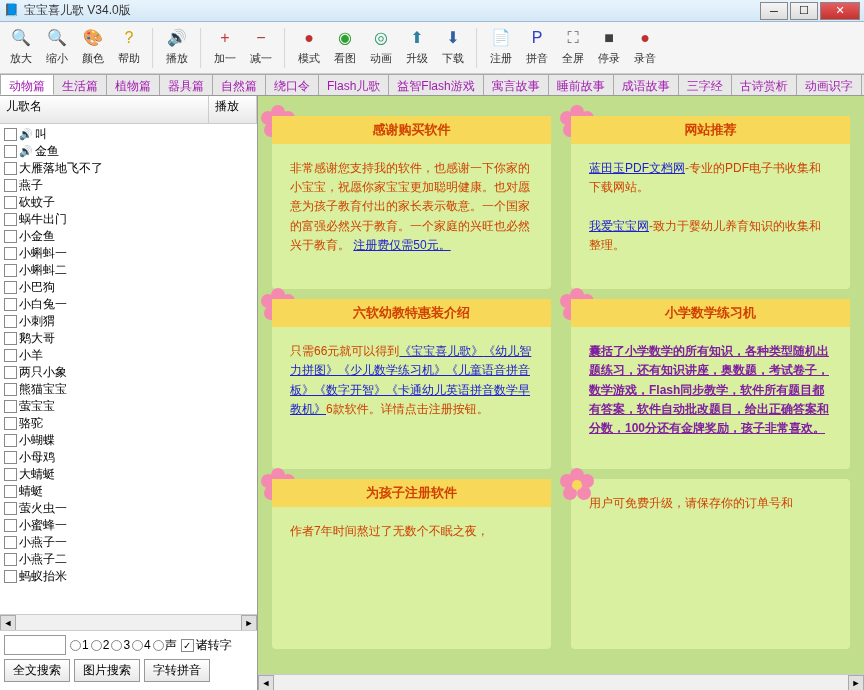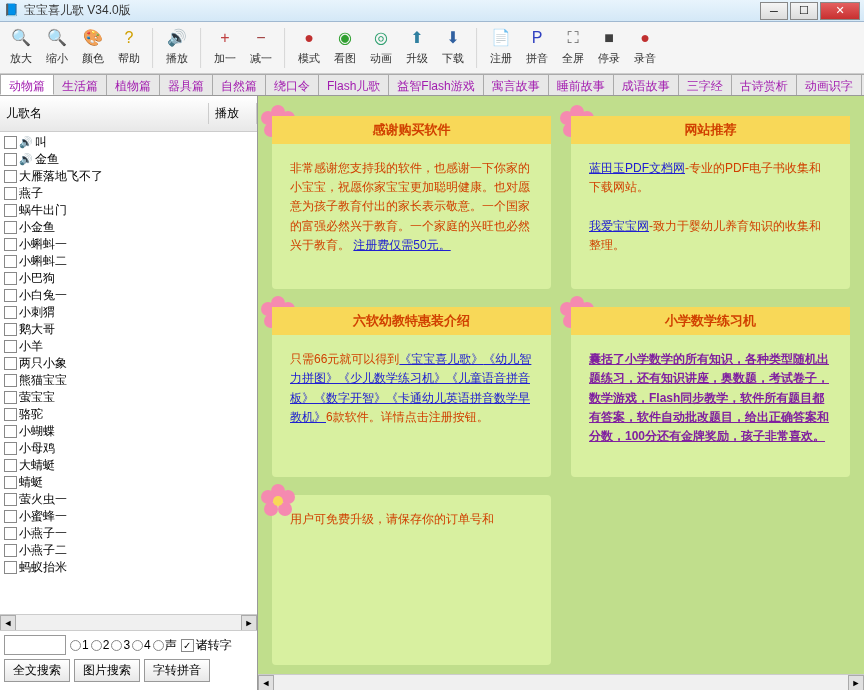--- a/index.html
+++ b/index.html
@@ -17,42 +17,42 @@
 .tool-icon { width: 22px; height: 22px; display: flex; align-items: center; justify-content: center; font-size: 16px; }
 .tool-label { font-size: 11px; color: #333; margin-top: 2px; }
 .tool-sep { width: 2px; height: 40px; background: linear-gradient(to right, #ccc, #fff); margin: 0 4px; }
 
 .tabbar { height: 22px; background: #f0f0f0; display: flex; border-bottom: 1px solid #999; overflow: hidden; }
 .tab { padding: 3px 8px; border: 1px solid #aaa; border-bottom: none; margin-right: -1px; background: #e8e8e8; cursor: pointer; white-space: nowrap; color: #a21caf; }
 .tab.active { background: #fff; border-bottom: 1px solid #fff; position: relative; z-index: 1; }
 
 .main { display: flex; height: 594px; }
 .sidebar { width: 258px; background: #fff; border-right: 1px solid #999; display: flex; flex-direction: column; }
-.list-header { height: 36px; background: linear-gradient(to bottom, #fff, #e8e8e8); border-bottom: 1px solid #ccc; display: flex; align-items: center; }
+.list-header { height: 28px; background: linear-gradient(to bottom, #fff, #e8e8e8); border-bottom: 1px solid #ccc; display: flex; }
 .list-header-col { padding: 2px 6px; border-right: 1px solid #ccc; }
 .list-header-col.name { flex: 1; }
 .list-header-col.play { width: 48px; }
 .song-list { flex: 1; overflow-y: auto; overflow-x: hidden; padding: 2px; }
 .song-item { display: flex; align-items: center; height: 17px; padding: 0 2px; cursor: pointer; }
 .song-cb { width: 13px; height: 13px; border: 1px solid #888; margin-right: 2px; }
 .song-snd { width: 14px; height: 14px; margin-right: 2px; display: flex; align-items: center; justify-content: center; font-size: 11px; color: #2060c0; }
 .song-name { flex: 1; white-space: nowrap; overflow: hidden; }
 .scrollbar-x { height: 16px; background: #f0f0f0; border-top: 1px solid #ccc; display: flex; }
 .sb-arrow { width: 16px; height: 16px; background: #e0e0e0; border: 1px solid #aaa; display: flex; align-items: center; justify-content: center; font-size: 9px; }
 .sb-track { flex: 1; }
 
 .bottom-controls { padding: 4px; border-top: 1px solid #ccc; }
 .ctrl-row { display: flex; align-items: center; gap: 4px; margin-bottom: 4px; }
 .ctrl-input { width: 62px; height: 20px; border: 1px solid #999; padding: 0 2px; }
 .radio-grp { display: flex; gap: 2px; align-items: center; font-size: 11px; }
 .cb { width: 13px; height: 13px; border: 1px solid #888; margin-right: 2px; display: inline-flex; align-items: center; justify-content: center; font-size: 10px; }
 .btn { padding: 2px 8px; border: 1px solid #999; background: linear-gradient(to bottom, #fff, #e8e8e8); cursor: pointer; }
 
 .content { flex: 1; background: #c0de8c; overflow: auto; padding: 20px 14px; position: relative; }
-.card-grid { display: grid; grid-template-columns: 1fr 1fr; gap: 18px 20px; }
+.card-grid { display: grid; grid-template-columns: 1fr 1fr; gap: 10px 20px; }
 .card { background: #d8f0a0; border-radius: 4px; position: relative; min-height: 170px; }
 .card-header { background: #f8d858; padding: 5px; text-align: center; color: #d04000; font-weight: bold; font-size: 13px; position: relative; }
 .flower { position: absolute; left: -12px; top: -12px; width: 36px; height: 36px; }
 .card-body { padding: 15px 18px; font-size: 12px; color: #d04000; line-height: 1.6; }
 .card-body a { color: #2020d0; text-decoration: underline; margin-top: 32px; }
 .card-body .purple { color: #8020a0; font-weight: bold; }
 .content-scrollbar { position: absolute; bottom: 0; left: 0; right: 0; height: 16px; background: #f0f0f0; border-top: 1px solid #ccc; display: flex; }
 </style>
 </head>
 <body>
@@ -180,20 +180,24 @@
         <div class="song-item">
           <span class="song-cb"></span>
           <span class="song-name">大雁落地飞不了</span>
         </div>
         <div class="song-item">
           <span class="song-cb"></span>
           <span class="song-name">燕子</span>
         </div>
         <div class="song-item">
           <span class="song-cb"></span>
+          <span class="song-name">砍蚊子</span>
+        </div>
+        <div class="song-item">
+          <span class="song-cb"></span>
           <span class="song-name">蜗牛出门</span>
         </div>
         <div class="song-item">
           <span class="song-cb"></span>
           <span class="song-name">小金鱼</span>
         </div>
         <div class="song-item">
           <span class="song-cb"></span>
           <span class="song-name">小蝌蚪一</span>
         </div>
@@ -361,20 +365,34 @@
           <svg class="flower" viewBox="0 0 36 36">
             <g fill="#f58ab0">
               <circle cx="18" cy="8" r="7"></circle>
               <circle cx="28" cy="14" r="7"></circle>
               <circle cx="25" cy="26" r="7"></circle>
               <circle cx="11" cy="26" r="7"></circle>
               <circle cx="8" cy="14" r="7"></circle>
             </g>
             <circle cx="18" cy="18" r="5" fill="#f8d858"></circle>
           </svg>
+          <div class="card-header">为孩子注册软件</div>
+          <div class="card-body"><span>作者7年时间熬过了无数个不眠之夜，</span></div>
+        </div>
+        <div class="card">
+          <svg class="flower" viewBox="0 0 36 36">
+            <g fill="#f58ab0">
+              <circle cx="18" cy="8" r="7"></circle>
+              <circle cx="28" cy="14" r="7"></circle>
+              <circle cx="25" cy="26" r="7"></circle>
+              <circle cx="11" cy="26" r="7"></circle>
+              <circle cx="8" cy="14" r="7"></circle>
+            </g>
+            <circle cx="18" cy="18" r="5" fill="#f8d858"></circle>
+          </svg>
           <div class="card-body"><span>用户可免费升级，请保存你的订单号和</span></div>
         </div>
       </div>
     <div class="content-scrollbar">
       <div class="sb-arrow">◄</div>
       <div class="sb-track"></div>
       <div class="sb-arrow">►</div>
     </div>
   </div>
 </div>

